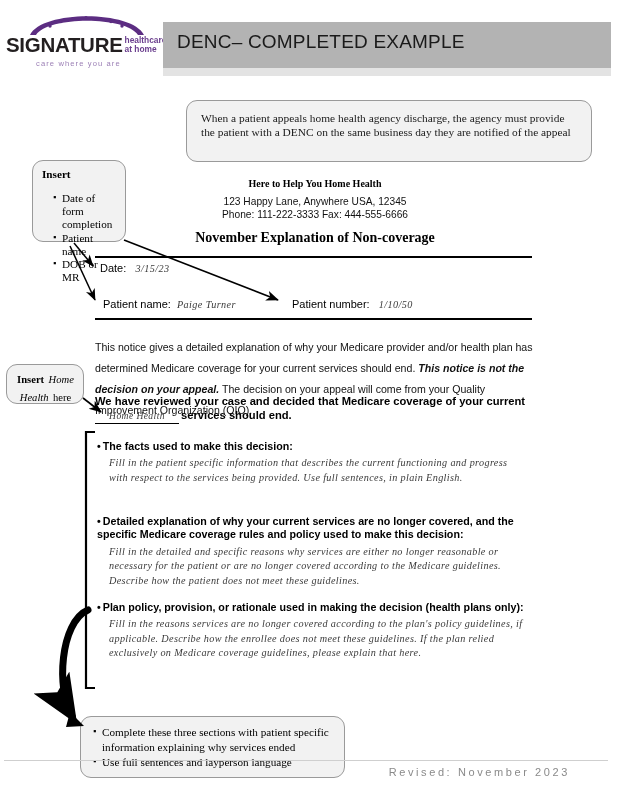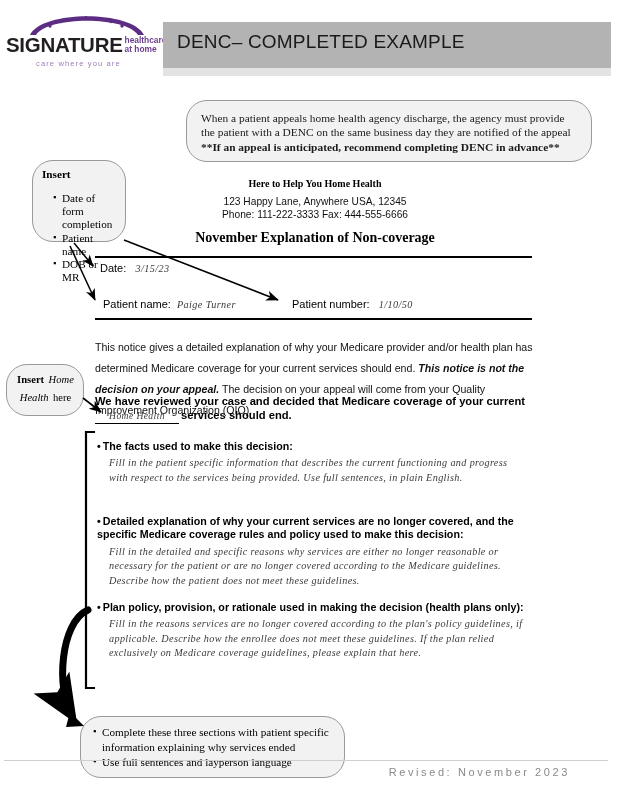--- a/index.html
+++ b/index.html
@@ -91,21 +91,21 @@
     color: #1a1a1a;
     letter-spacing: 0.2px;
     font-weight: 400;
   }
 
   
   .callout {
     position: absolute;
     background: #f2f2f2;
     border: 1px solid #9a9a9a;
-    border-radius: 21px;
+    border-radius: 11px;
     box-sizing: border-box;
   }
   .callout-top {
     left: 186px;
     top: 100px;
     width: 406px;
     height: 62px;
     padding: 10px 14px 0 14px;
   }
   .callout-top p {
@@ -148,21 +148,21 @@
     position: absolute;
     left: 0;
     top: -1px;
     font-size: 9px;
   }
 
   .callout-hh {
     left: 6px;
     top: 364px;
     width: 78px;
-    height: 52px;
+    height: 40px;
     padding: 4px 5px 0 6px;
     text-align: center;
   }
   .callout-hh span {
     font-family: "Liberation Serif", serif;
     font-size: 10.6px;
     line-height: 13px;
   }
   .callout-hh .b { font-weight: 700; }
   .callout-hh .i { font-style: italic; }
@@ -370,21 +370,20 @@
   <div class="logo-tag">care where you are</div>
 </div>
 
 <div class="header-bar"></div>
 <div class="header-bar-strip"></div>
 <div class="header-title">DENC– COMPLETED EXAMPLE</div>
 
 <div class="callout callout-top">
   <p>When a patient appeals home health agency discharge, the agency must provide</p>
   <p>the patient with a DENC on the same business day they are notified of the appeal</p>
-  <p class="bold">**If an appeal is anticipated, recommend completing DENC in advance**</p>
 </div>
 
 <div class="callout callout-insert">
   <div class="hd">Insert</div>
   <ul>
     <li>Date of form completion</li>
     <li>Patient name</li>
     <li>DOB or MR</li>
   </ul>
 </div>

